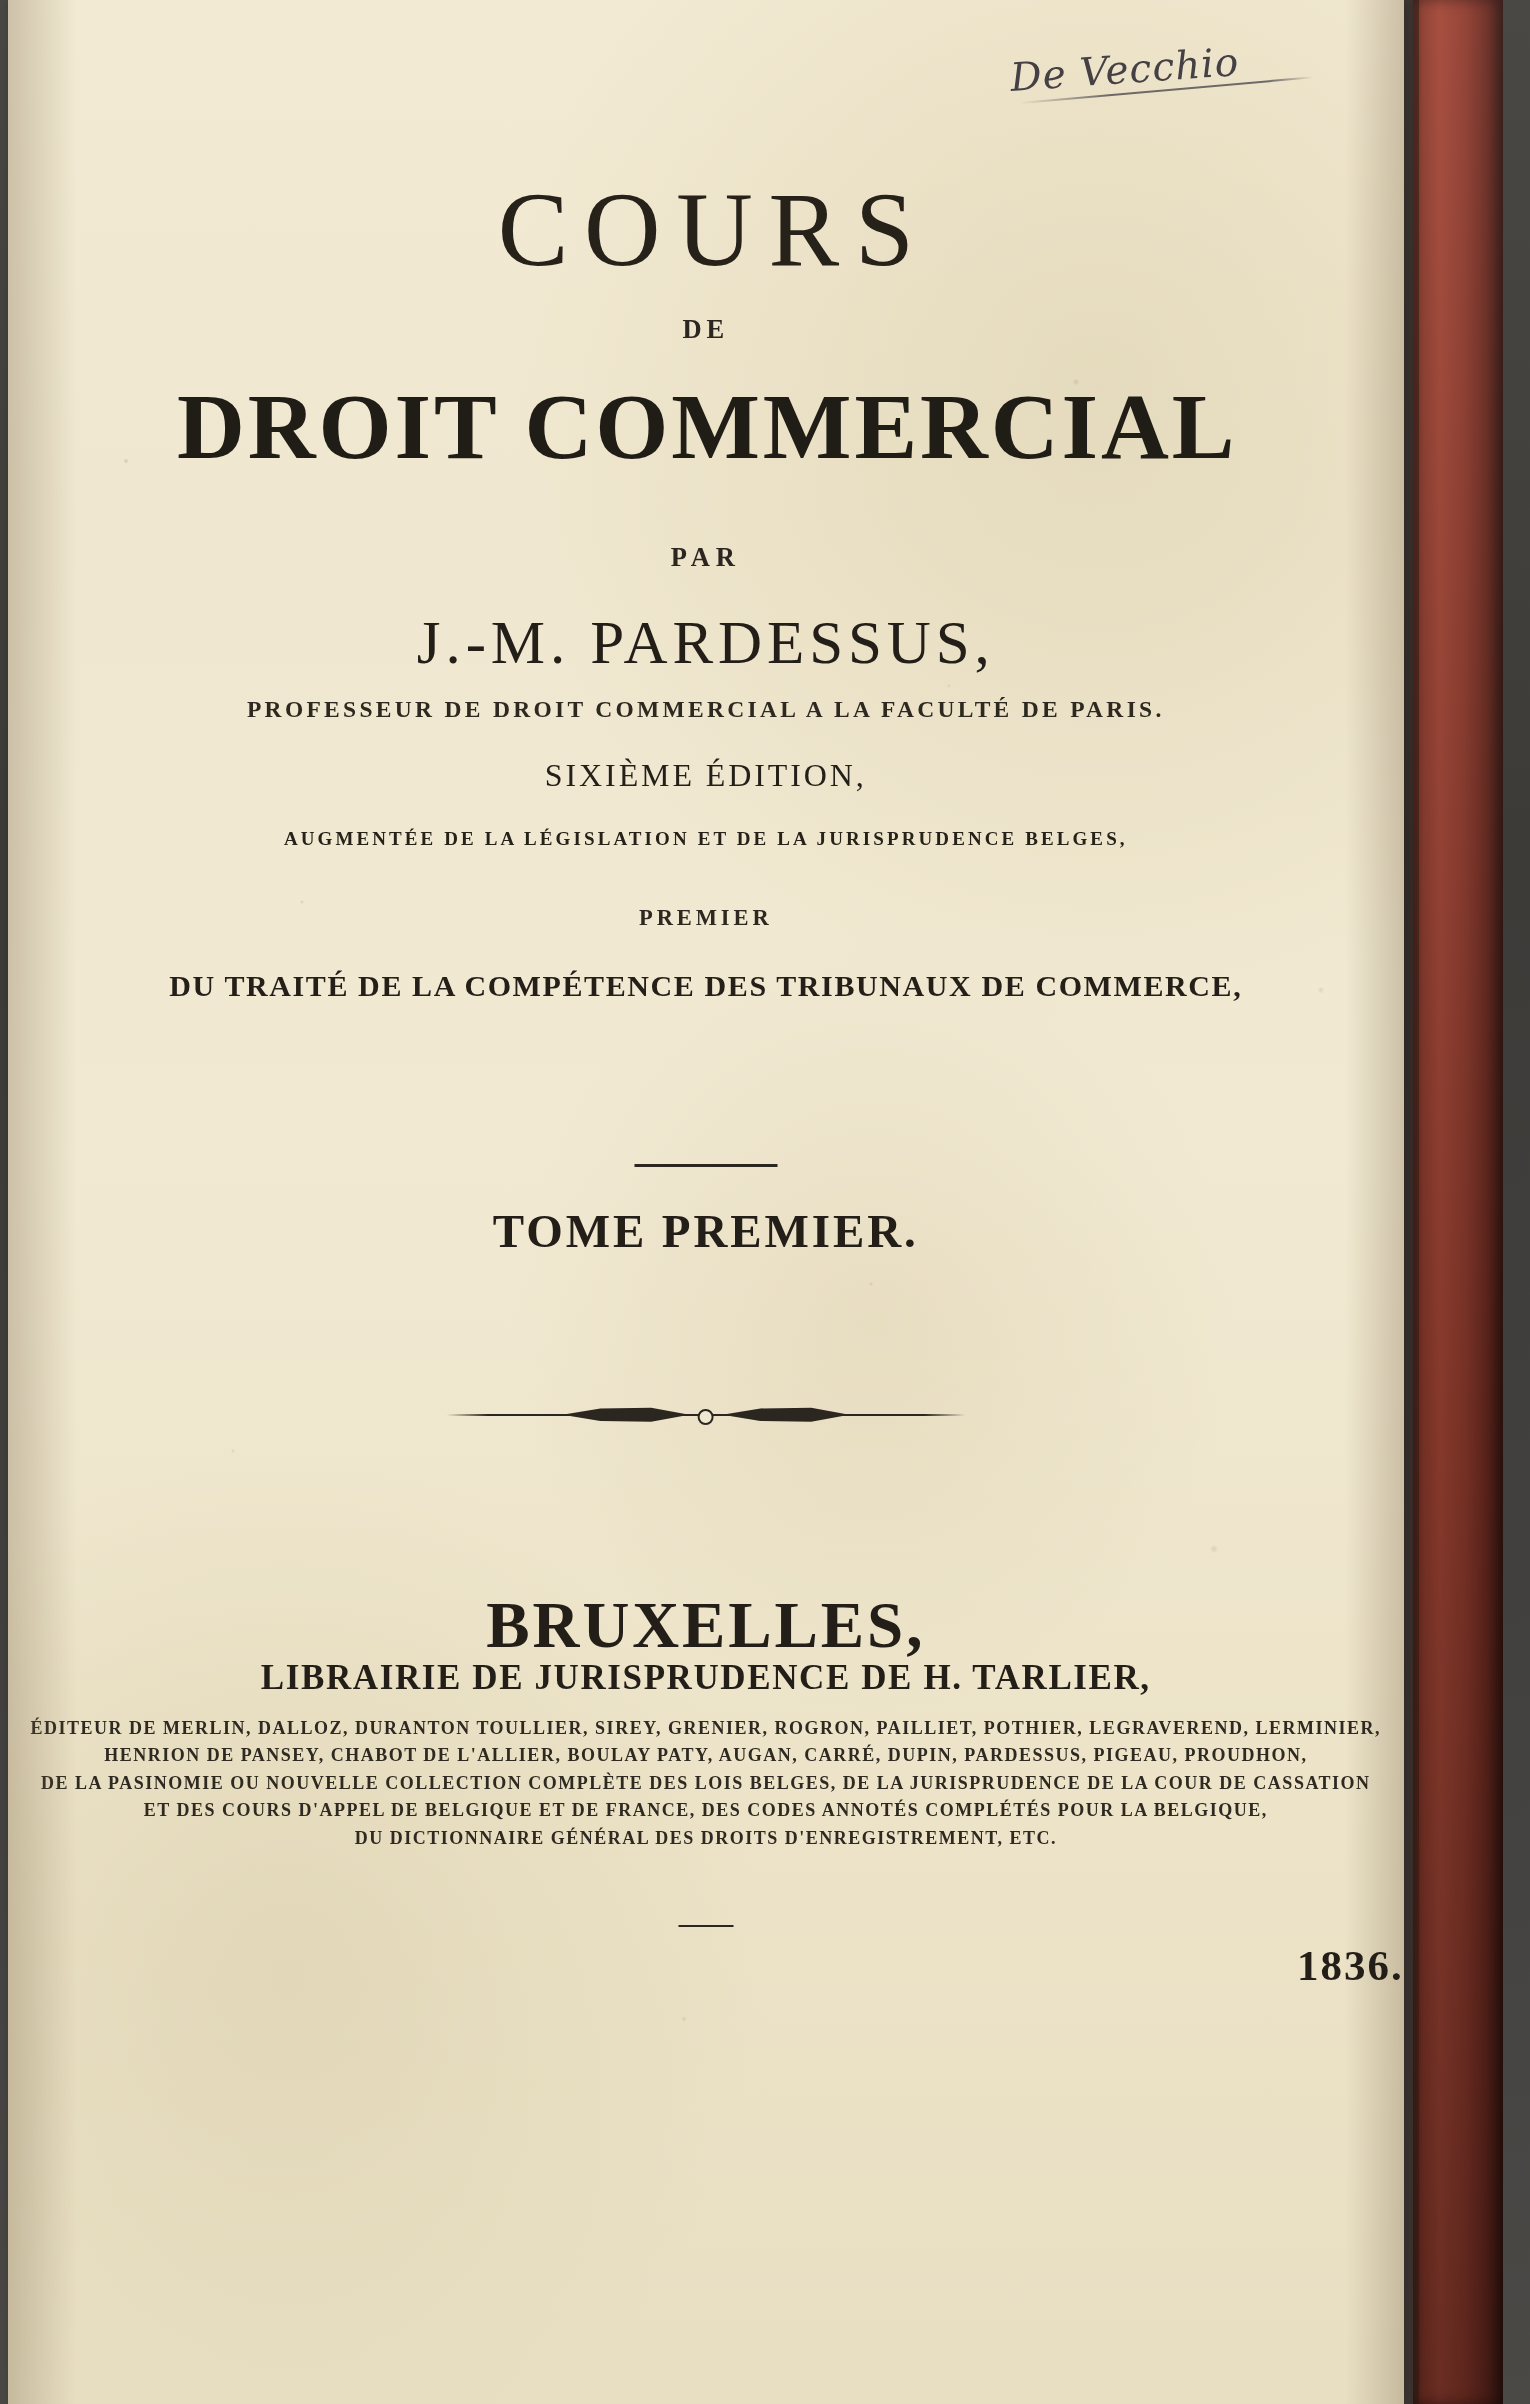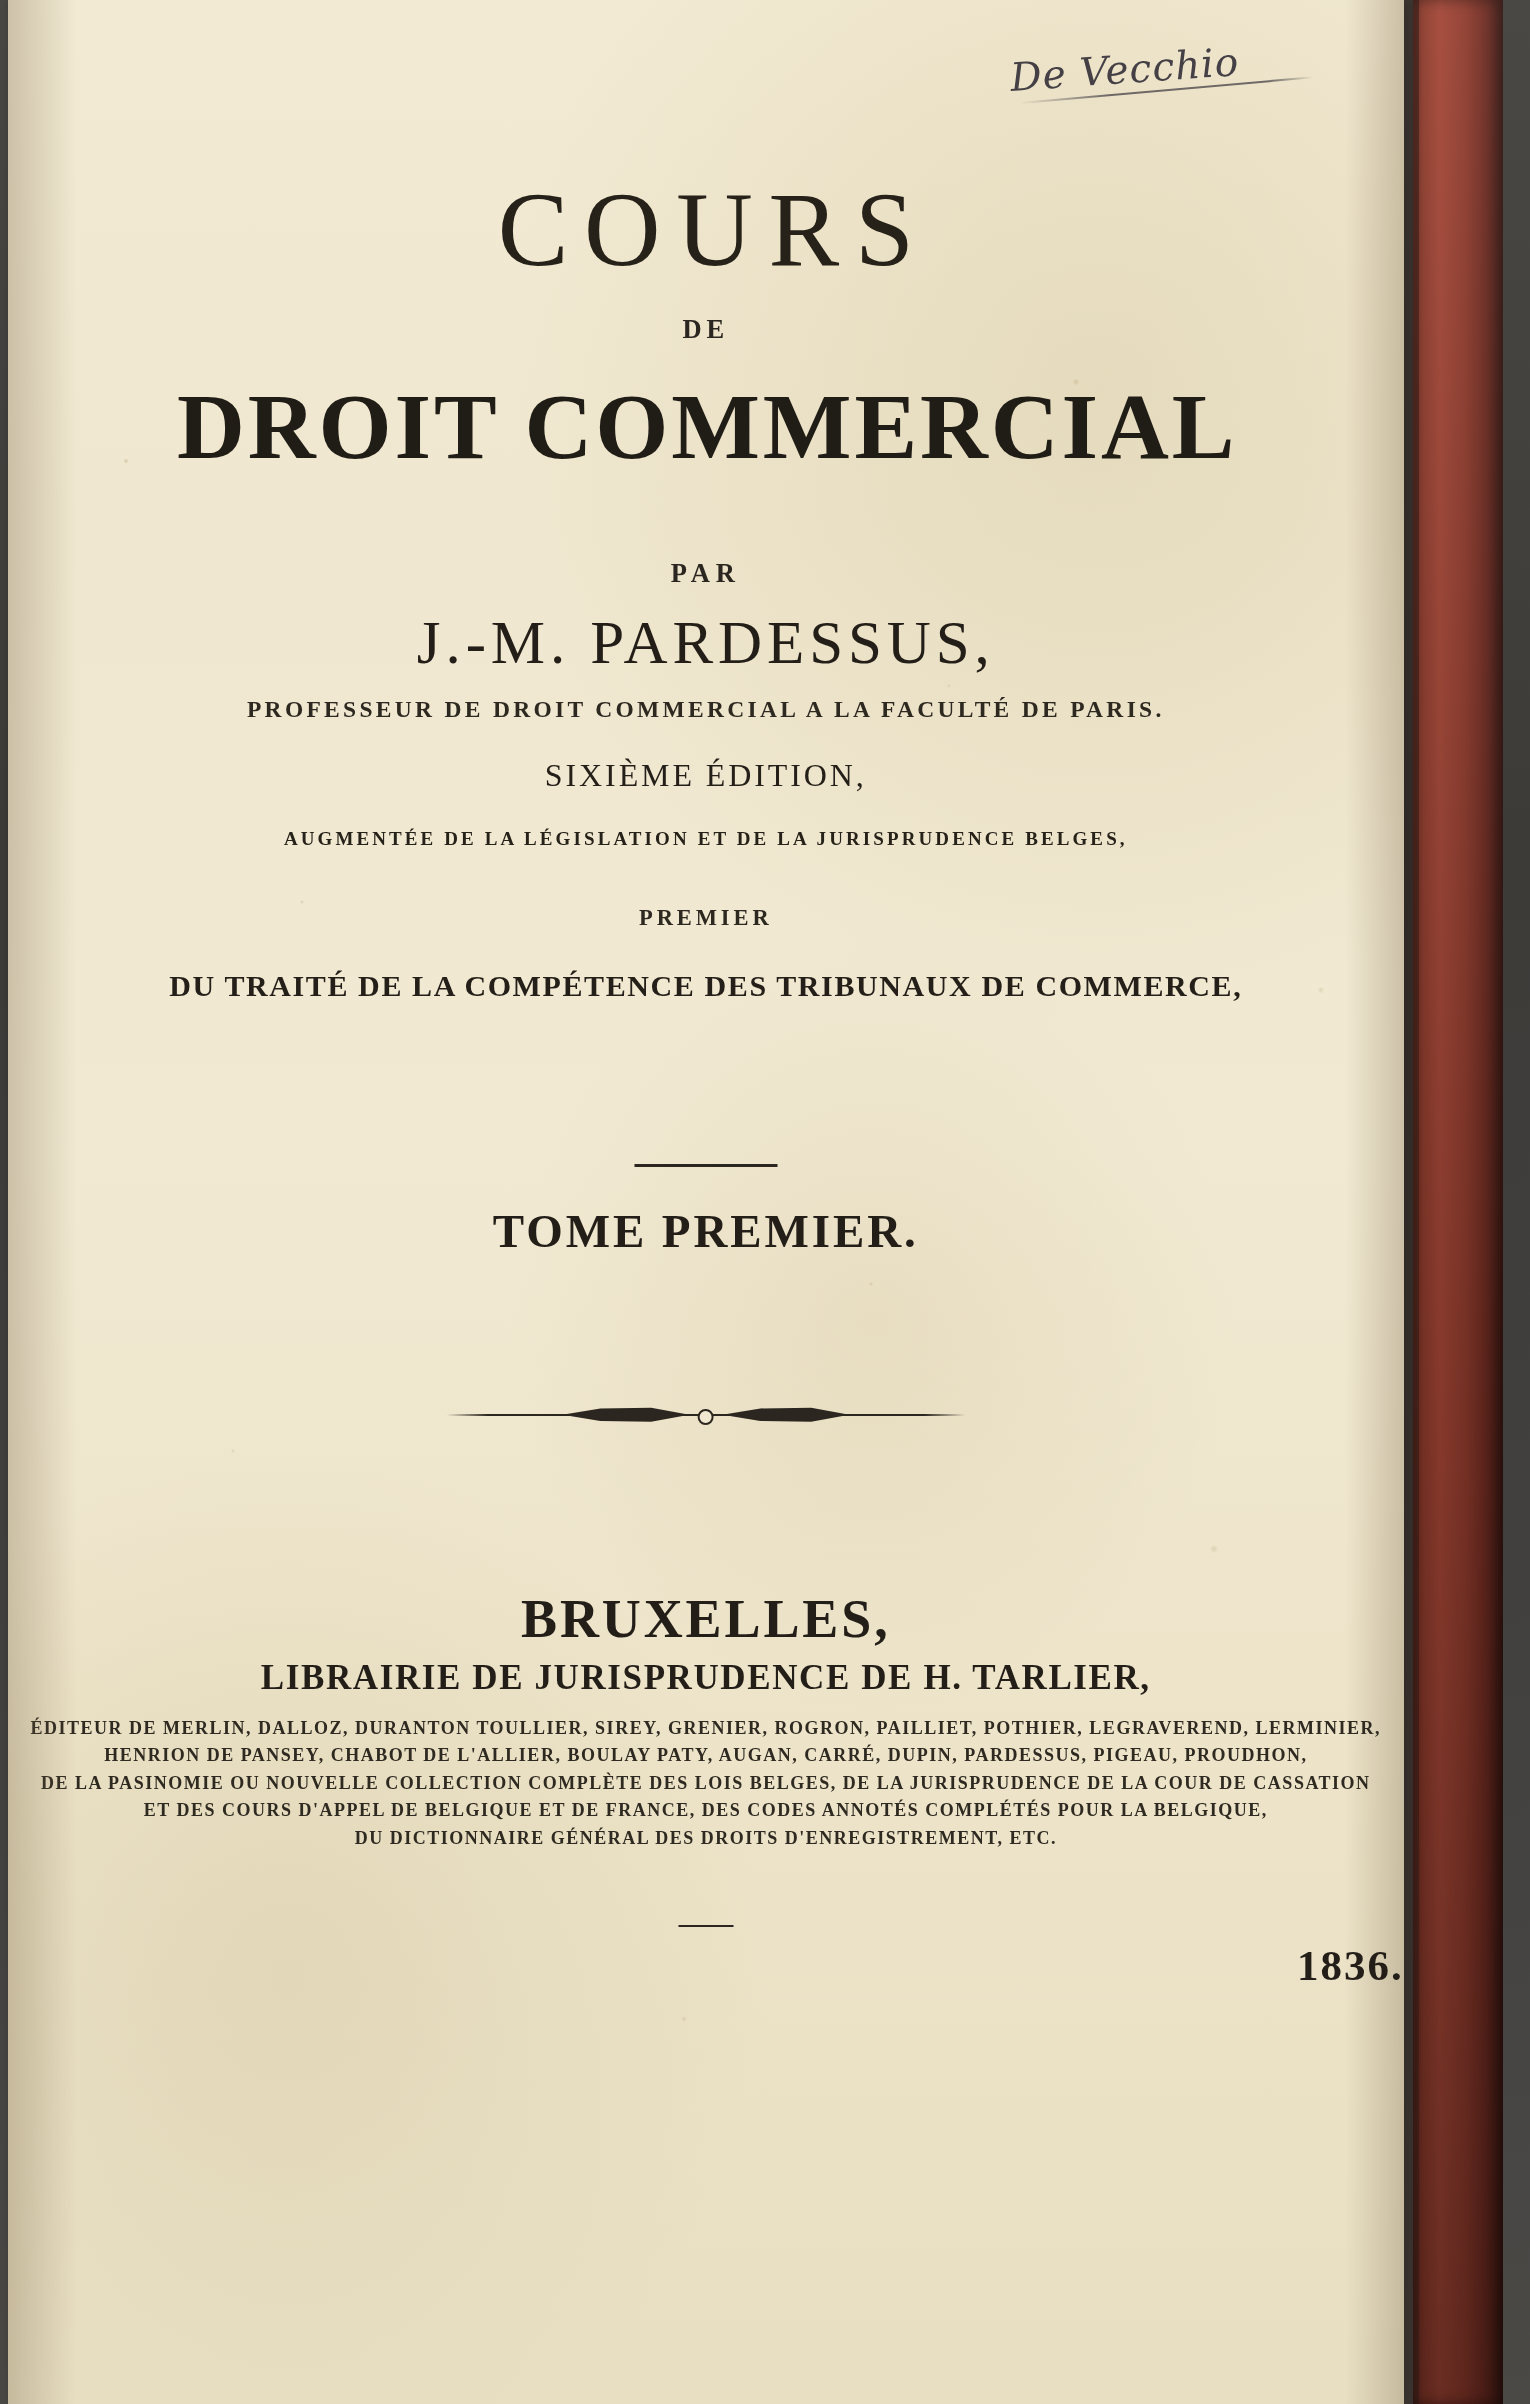--- a/index.html
+++ b/index.html
@@ -161,21 +161,21 @@
     top: 372px;
     font-family: "Liberation Serif", serif;
     font-size: 94px;
     font-weight: 700;
     letter-spacing: 2.9px;
     color: #201c16;
     text-indent: 2.9px;
   }
 
   .t-par {
-    top: 558px;
+    top: 542px;
     font-size: 26.5px;
     letter-spacing: 5.9px;
     font-weight: 700;
     color: #2b2620;
   }
 
   .t-author {
     top: 608px;
     font-size: 61px;
     letter-spacing: 4.9px;
@@ -285,21 +285,21 @@
     transform: translateX(-50%);
     width: 11.8px; height: 11.8px;
     border: 2px solid #2b261f;
     border-radius: 50%;
     background: #f0e8d1;
   }
 
   
   .t-city {
     top: 1588px;
-    font-size: 54px;
+    font-size: 65px;
     letter-spacing: 2.9px;
     font-weight: 700;
     color: #231e18;
   }
   .t-publisher {
     top: 1658px;
     font-size: 35px;
     letter-spacing: 1.6px;
     font-weight: 700;
     color: #231e18;

